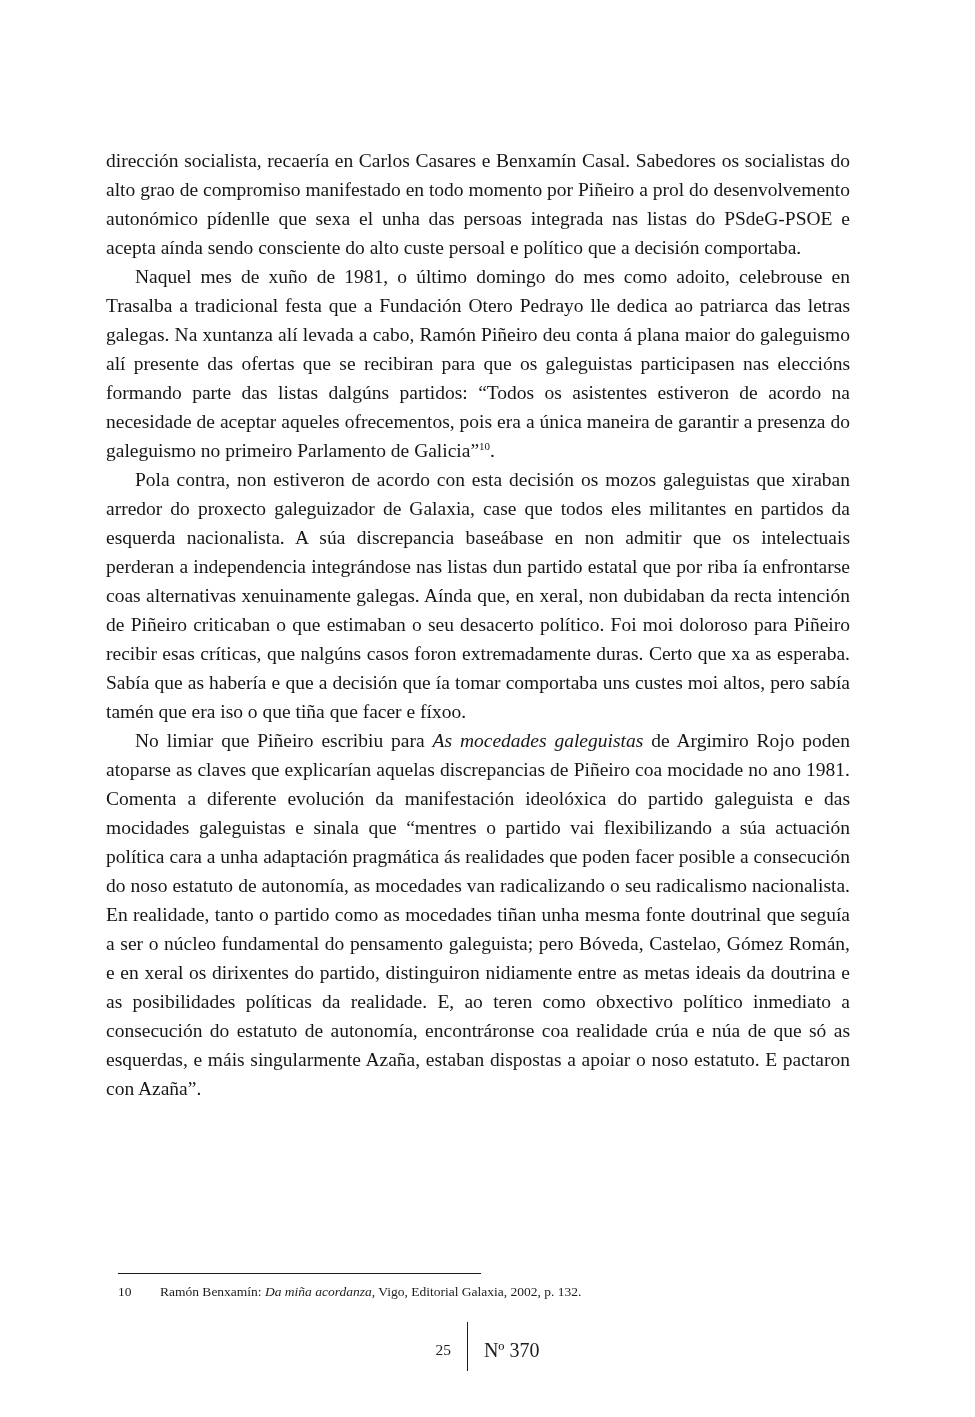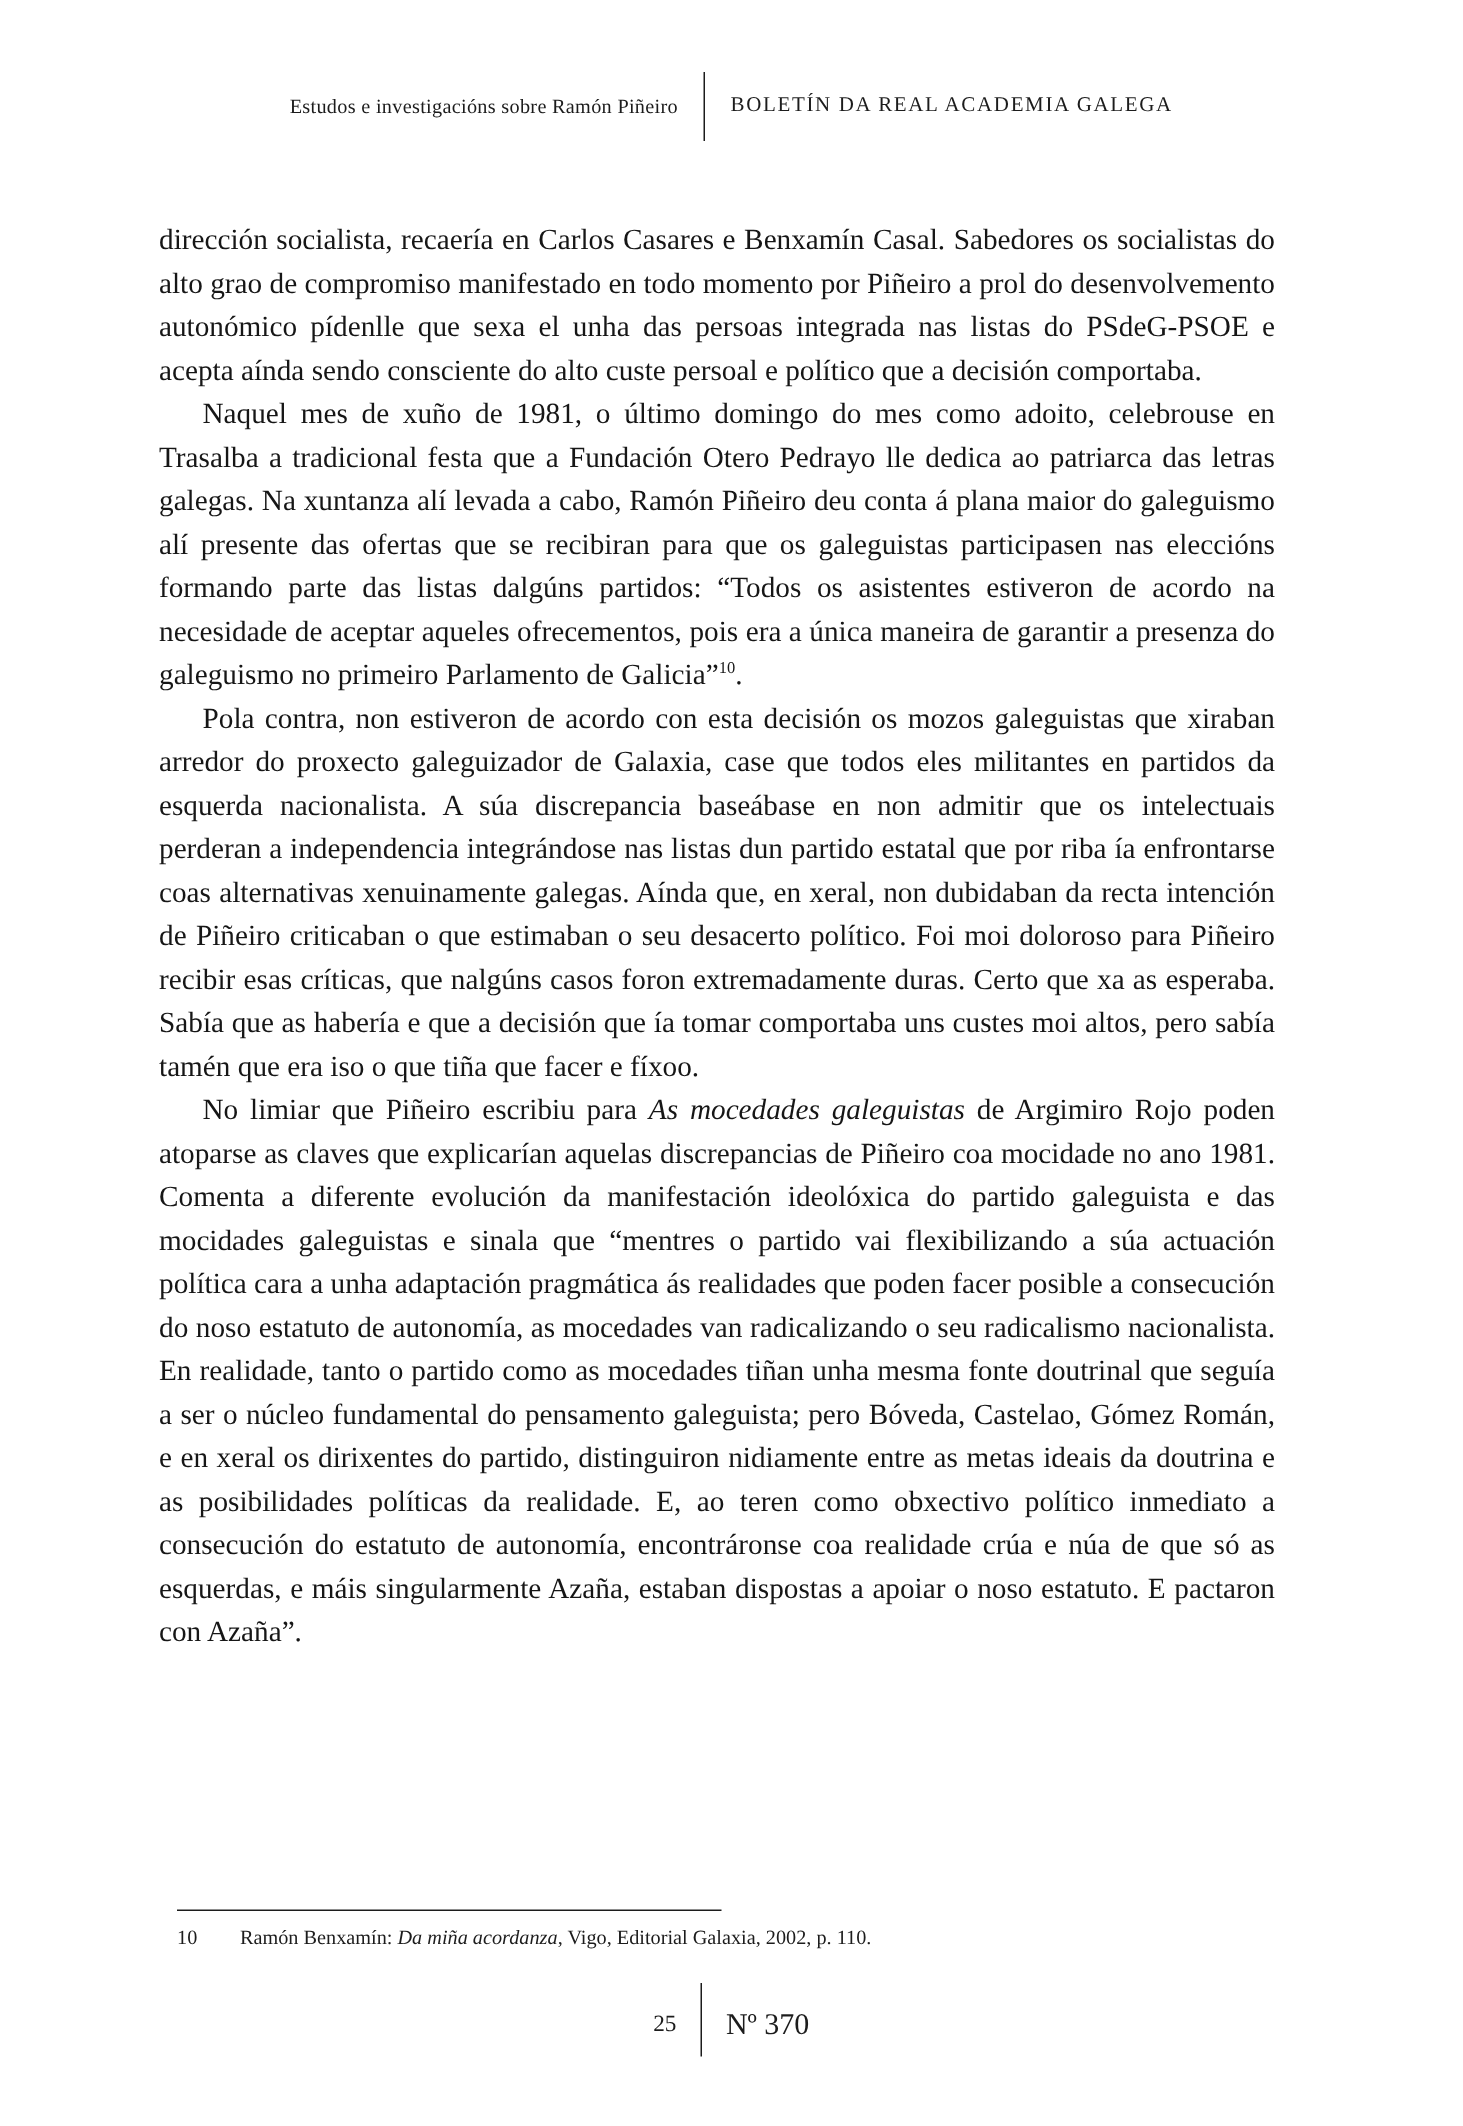--- a/index.html
+++ b/index.html
@@ -68,38 +68,33 @@
   }
   .page-footer .issue {
     font-size: 20px; color: #1c1c1c; margin-top: 7px; margin-left: 16px;
   }
 </style>
 </head>
 <body>
 
 <div class="page">
 
-  <div class="running-head">
-    <span class="left">Estudos e investigacións sobre Ramón Piñeiro</span>
-    <span class="vdiv"></span>
-    <span class="right">BOLETÍN DA REAL ACADEMIA GALEGA</span>
-  </div>
 
   <div class="content">
     <p><span>dirección socialista, recaería en Carlos Casares e Benxamín Casal. Sabedores os socialistas do alto grao de compromiso manifestado en todo momento por Piñeiro a prol do desenvolvemento autonómico pídenlle que sexa el unha das persoas integrada nas listas do PSdeG-PSOE e acepta aínda sendo consciente do alto custe persoal e político que a decisión comportaba.</span></p>
     <p class="indent"><span>Naquel mes de xuño de 1981, o último domingo do mes como adoito, celebrouse en Trasalba a tradicional festa que a Fundación Otero Pedrayo lle dedica ao patriarca das letras galegas. Na xuntanza alí levada a cabo, Ramón Piñeiro deu conta á plana maior do galeguismo alí presente das ofertas que se recibiran para que os galeguistas participasen nas eleccións formando parte das listas dalgúns partidos: “Todos os asistentes estiveron de acordo na necesidade de aceptar aqueles ofrecementos, pois era a única maneira de garantir a presenza do galeguismo no primeiro Parlamento de Galicia”</span><sup>10</sup><span>.</span></p>
     <p class="indent"><span>Pola contra, non estiveron de acordo con esta decisión os mozos galeguistas que xiraban arredor do proxecto galeguizador de Galaxia, case que todos eles militantes en partidos da esquerda nacionalista. A súa discrepancia baseábase en non admitir que os intelectuais perderan a independencia integrándose nas listas dun partido estatal que por riba ía enfrontarse coas alternativas xenuinamente galegas. Aínda que, en xeral, non dubidaban da recta intención de Piñeiro criticaban o que estimaban o seu desacerto político. Foi moi doloroso para Piñeiro recibir esas críticas, que nalgúns casos foron extremadamente duras. Certo que xa as esperaba. Sabía que as habería e que a decisión que ía tomar comportaba uns custes moi altos, pero sabía tamén que era iso o que tiña que facer e fíxoo.</span></p>
     <p class="indent"><span>No limiar que Piñeiro escribiu para </span><i>As mocedades galeguistas</i><span> de Argimiro Rojo poden atoparse as claves que explicarían aquelas discrepancias de Piñeiro coa mocidade no ano 1981. Comenta a diferente evolución da manifestación ideolóxica do partido galeguista e das mocidades galeguistas e sinala que “mentres o partido vai flexibilizando a súa actuación política cara a unha adaptación pragmática ás realidades que poden facer posible a consecución do noso estatuto de autonomía, as mocedades van radicalizando o seu radicalismo nacionalista. En realidade, tanto o partido como as mocedades tiñan unha mesma fonte doutrinal que seguía a ser o núcleo fundamental do pensamento galeguista; pero Bóveda, Castelao, Gómez Román, e en xeral os dirixentes do partido, distinguiron nidiamente entre as metas ideais da doutrina e as posibilidades políticas da realidade. E, ao teren como obxectivo político inmediato a consecución do estatuto de autonomía, encontráronse coa realidade crúa e núa de que só as esquerdas, e máis singularmente Azaña, estaban dispostas a apoiar o noso estatuto. E pactaron con Azaña”.</span></p>
   </div>
 
   <div class="footnote">
     <div class="footnote-rule"></div>
     <div class="footnote-line">
       <span class="fn-num">10</span>
-      <span><span>Ramón Benxamín: </span><i>Da miña acordanza</i><span>, Vigo, Editorial Galaxia, 2002, p. 110.</span></span>
+      <span><span>Ramón Benxamín: </span><i>Da miña acordanza</i><span>, Vigo, Editorial Galaxia, 2002, p. 132.</span></span>
     </div>
   </div>
 
   <div class="page-footer">
     <span class="num">25</span>
     <span class="vdiv"></span>
     <span class="issue">Nº 370</span>
   </div>
 
 </div>

